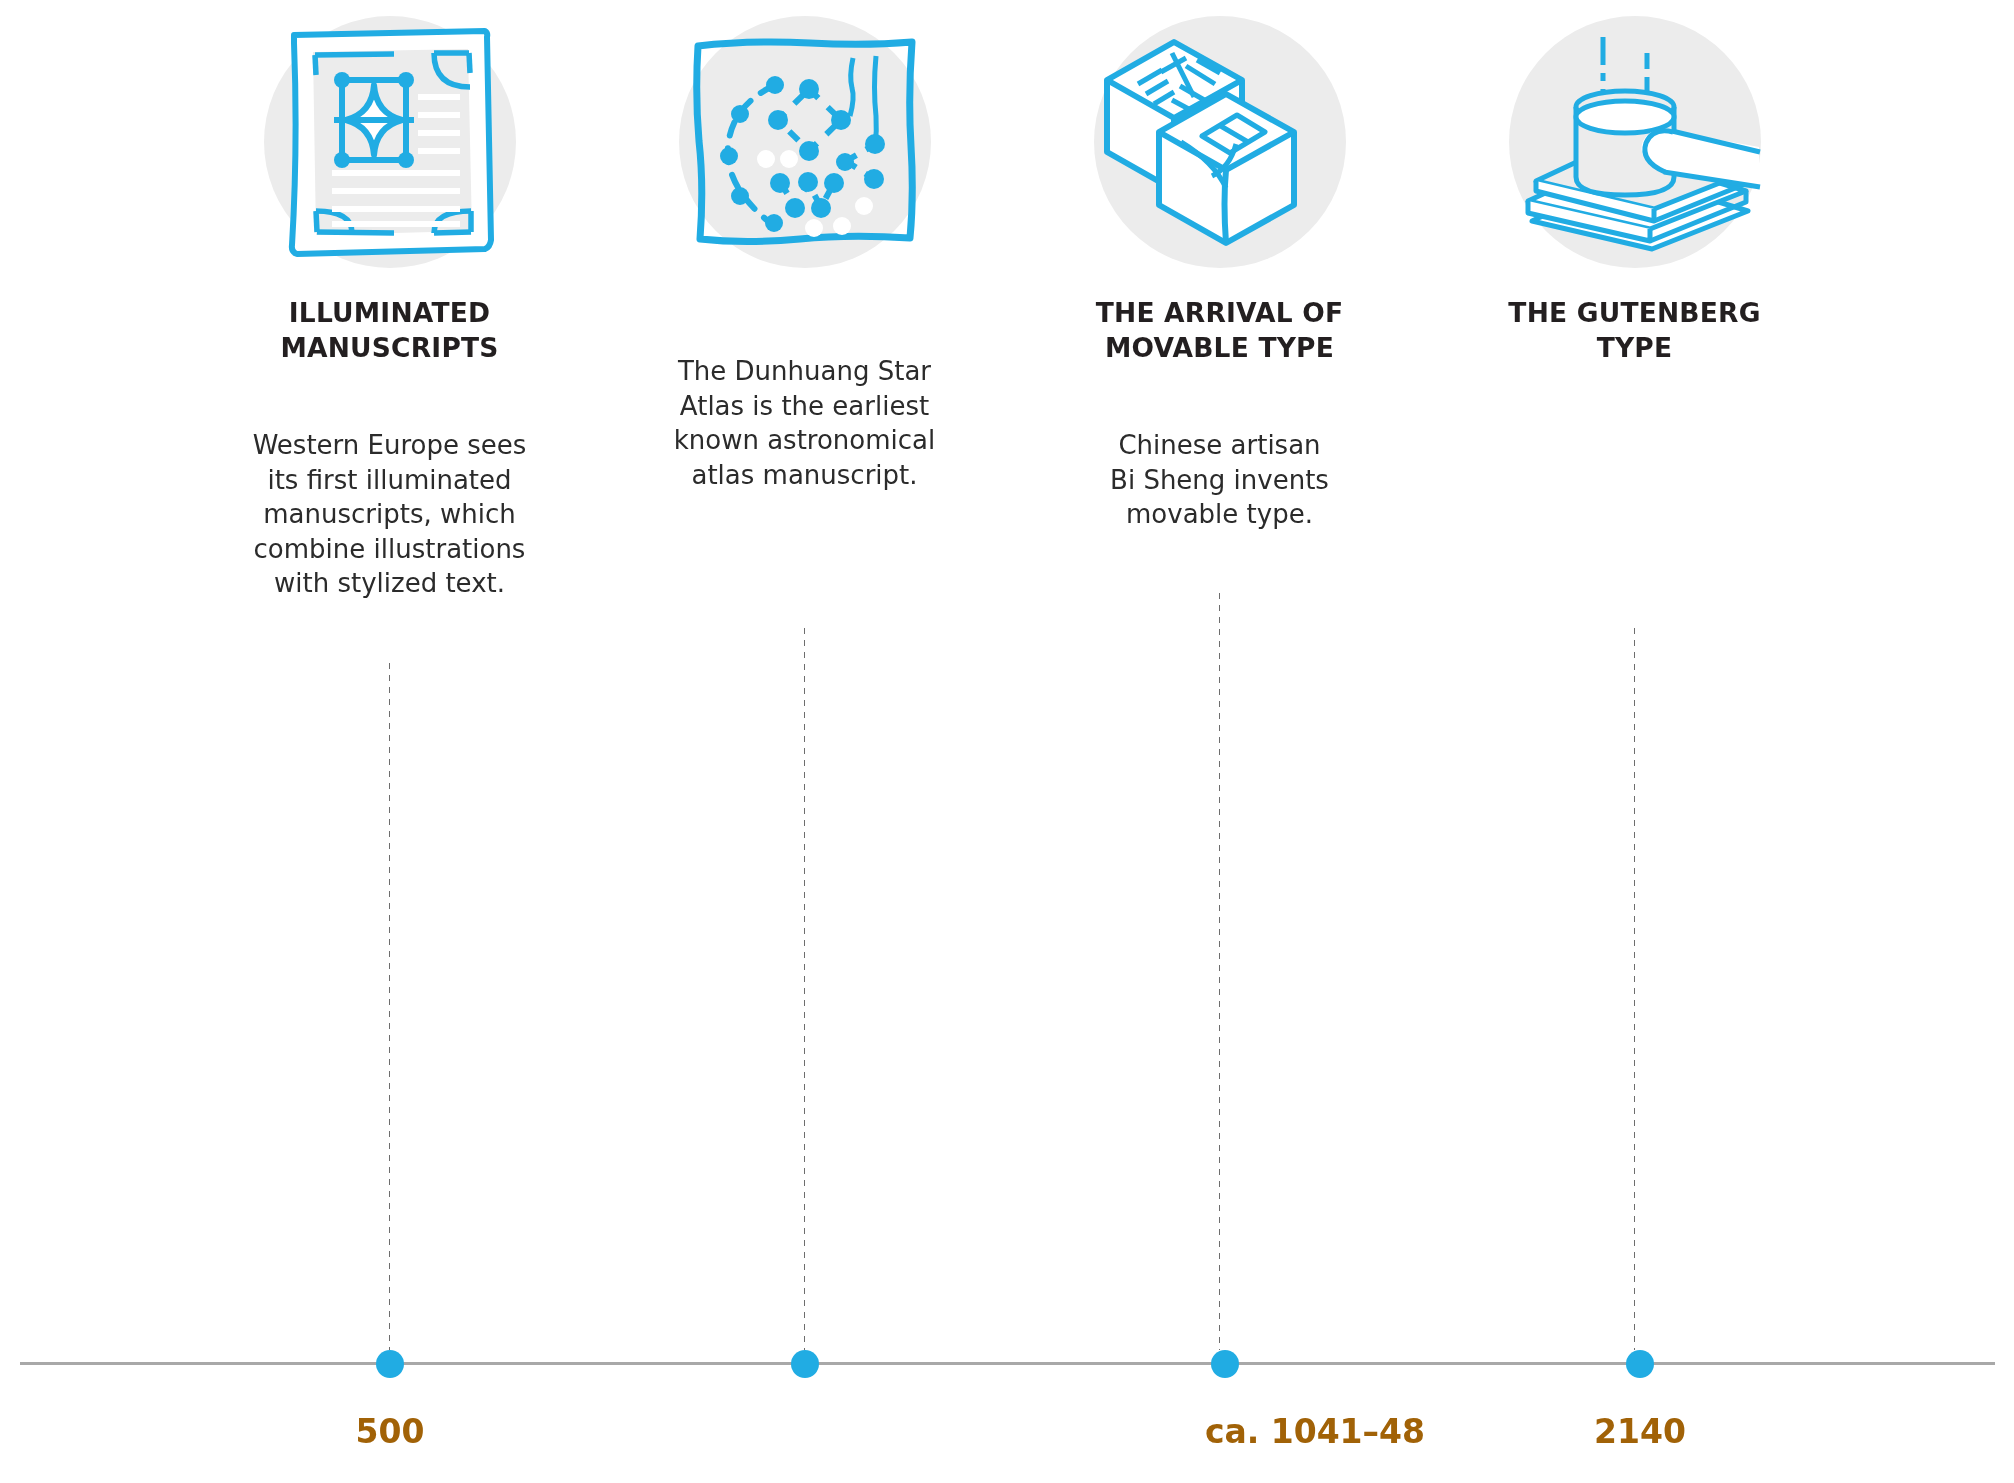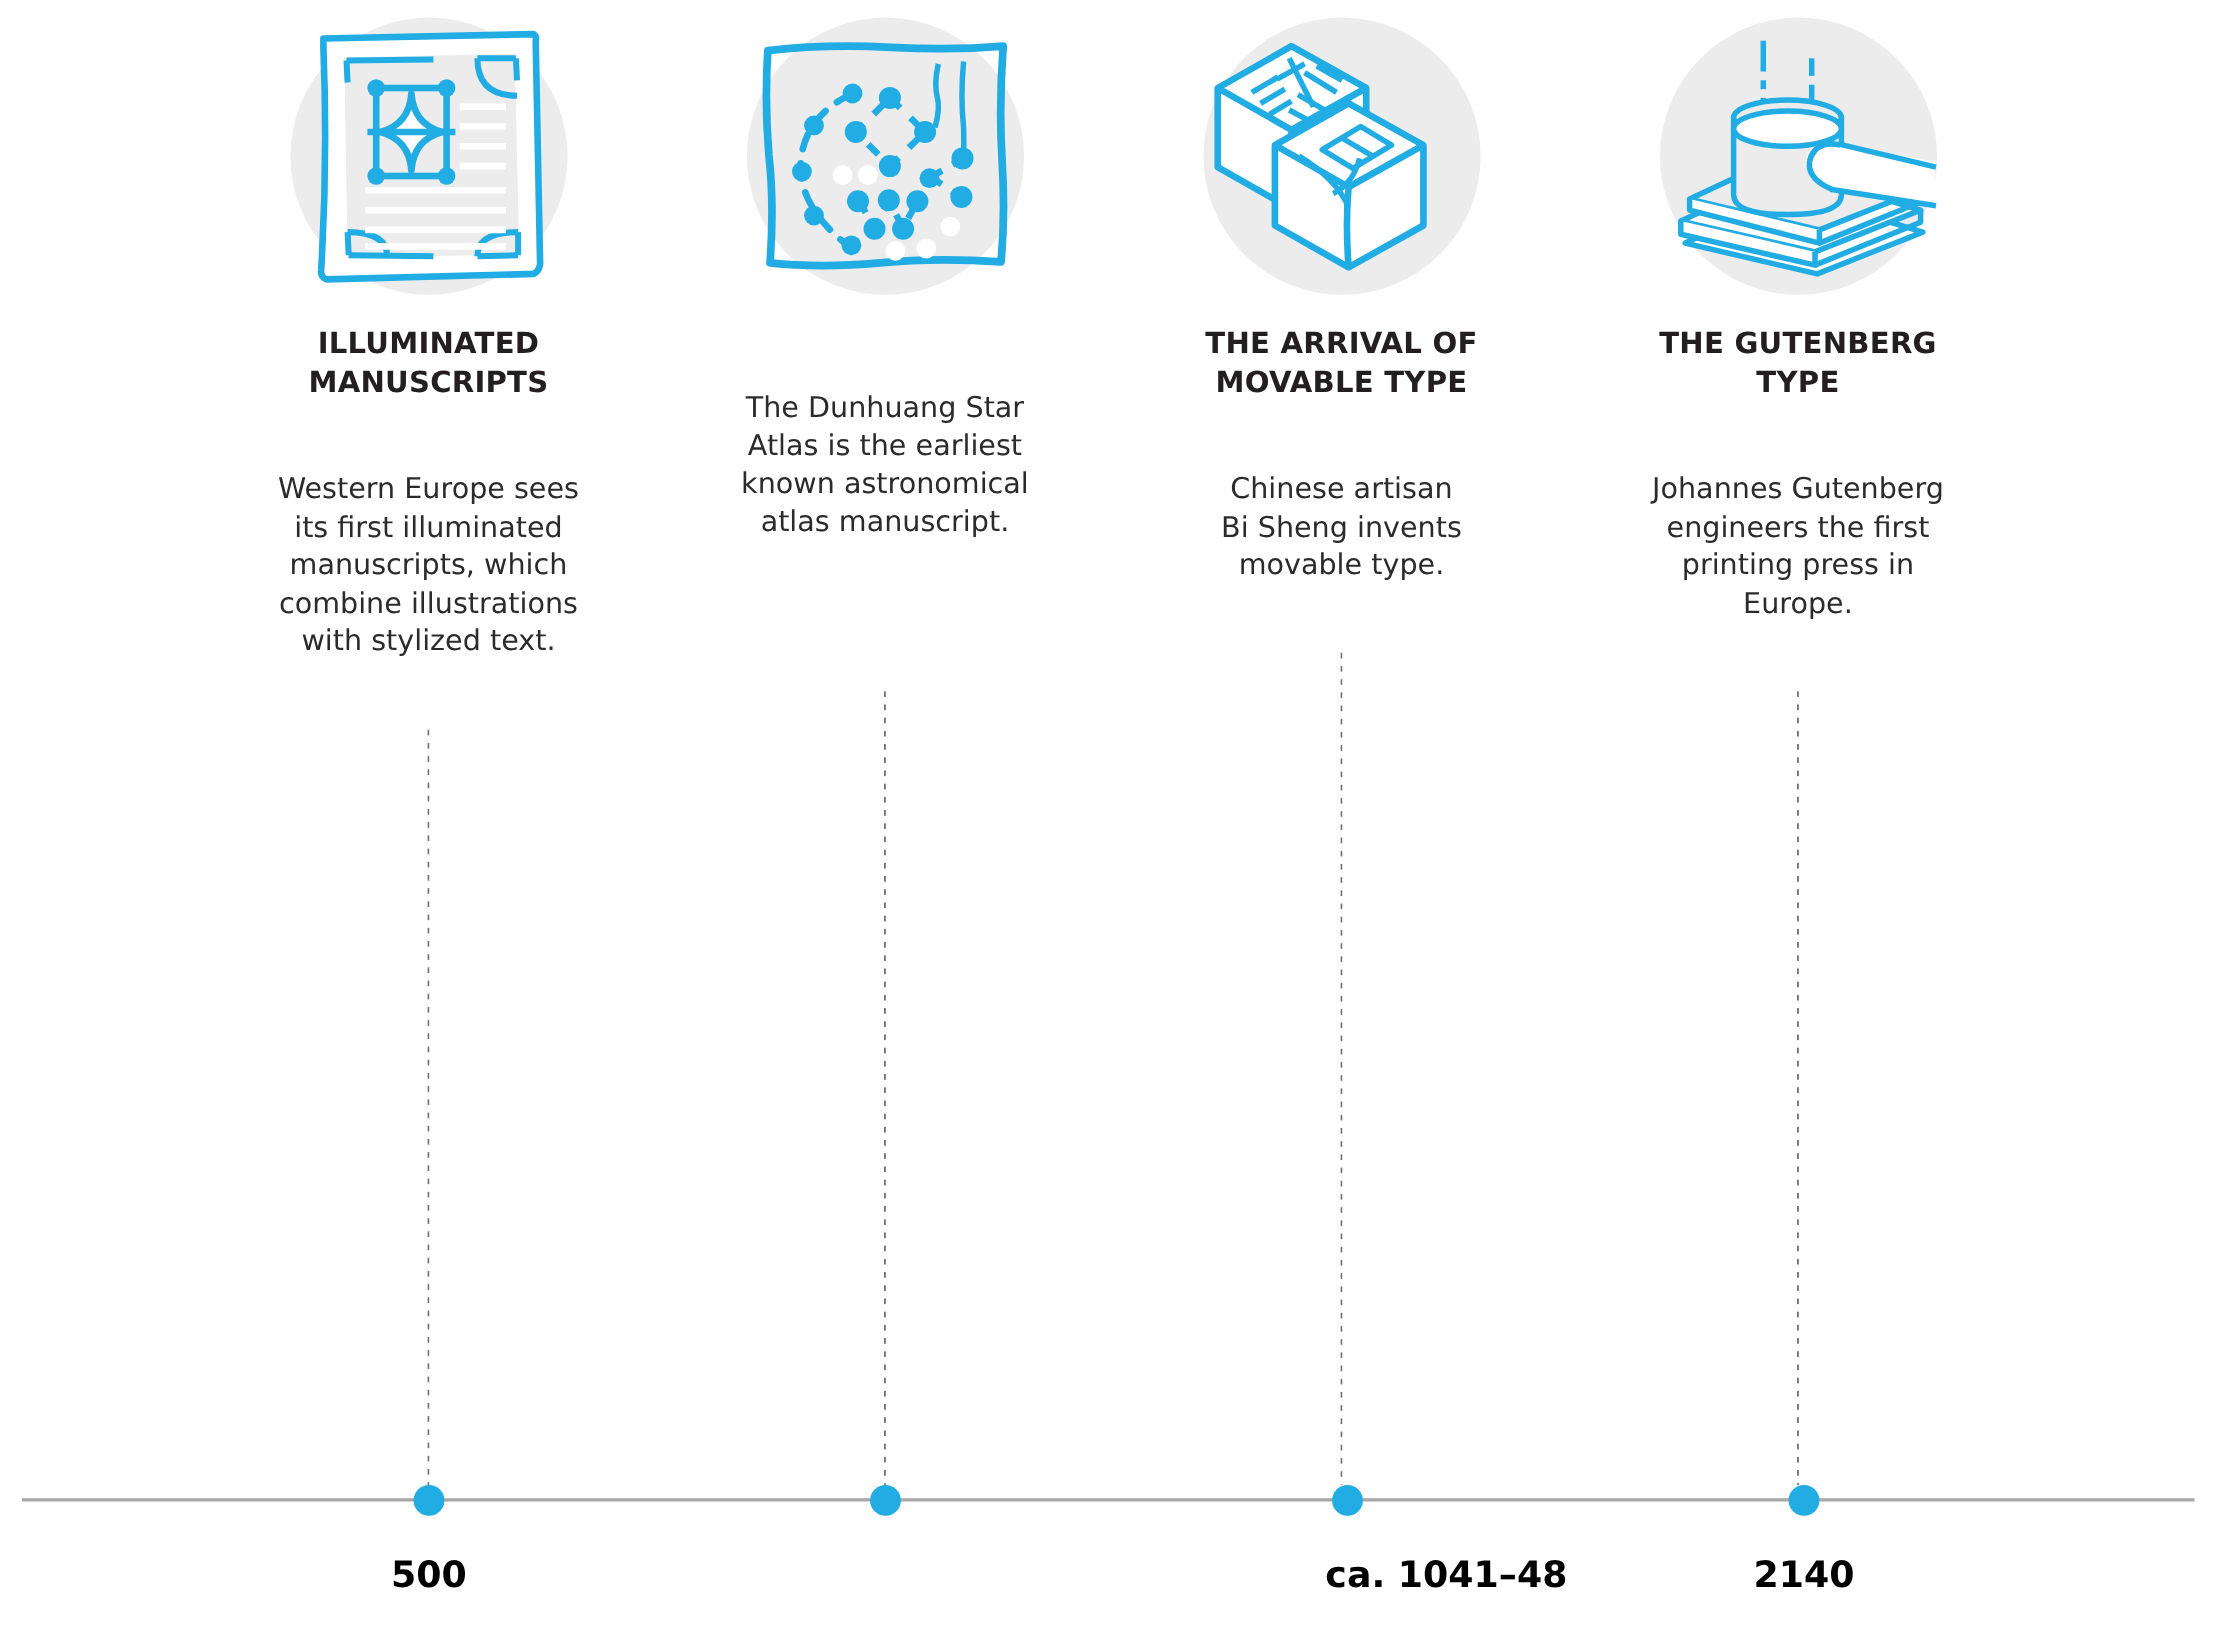--- a/index.html
+++ b/index.html
@@ -125,21 +125,21 @@
     margin-left: -14px;
   }
 
   
   .date-label {
     position: absolute;
     top: 1415px;
     font-weight: bold;
     font-size: 33px;
     line-height: 1;
-    color: #000000;
+    color: #a16207;
     text-align: center;
     width: 400px;
     margin-left: -200px;
     white-space: nowrap;
   }
 </style>
 </head>
 <body>
 
 <div class="timeline">
@@ -311,24 +311,20 @@
           <ellipse cx="115" cy="82" rx="49" ry="16" stroke="#21ACE3" stroke-width="5" fill="#ffffff"></ellipse>
 
           <path d="M150 135 Q126 123 133 106 Q140 92 160 96 L249 112 L249 152 Z" fill="#ffffff"></path>
           <path d="M155 137 Q130 126 136 108 Q143 92 163 97" stroke="#21ACE3" stroke-width="5" fill="none"></path>
           <path d="M162 96 L250 117" stroke="#21ACE3" stroke-width="5"></path>
           <path d="M154 137 L250 152" stroke="#21ACE3" stroke-width="5"></path>
         </svg>
       </div>
       <div class="headline">THE GUTENBERG
 TYPE</div>
-      <div class="body-copy">Johannes Gutenberg
-engineers the first
-printing press in
-Europe.</div>
       <div class="leader" style="top:625px;height:725px;"></div>
     </div>
 
   </div>
 
   <div class="axis-line"></div>
 
   <div class="axis-dot" style="left:390px;"></div>
   <div class="axis-dot" style="left:805px;"></div>
   <div class="axis-dot" style="left:1225px;"></div>

